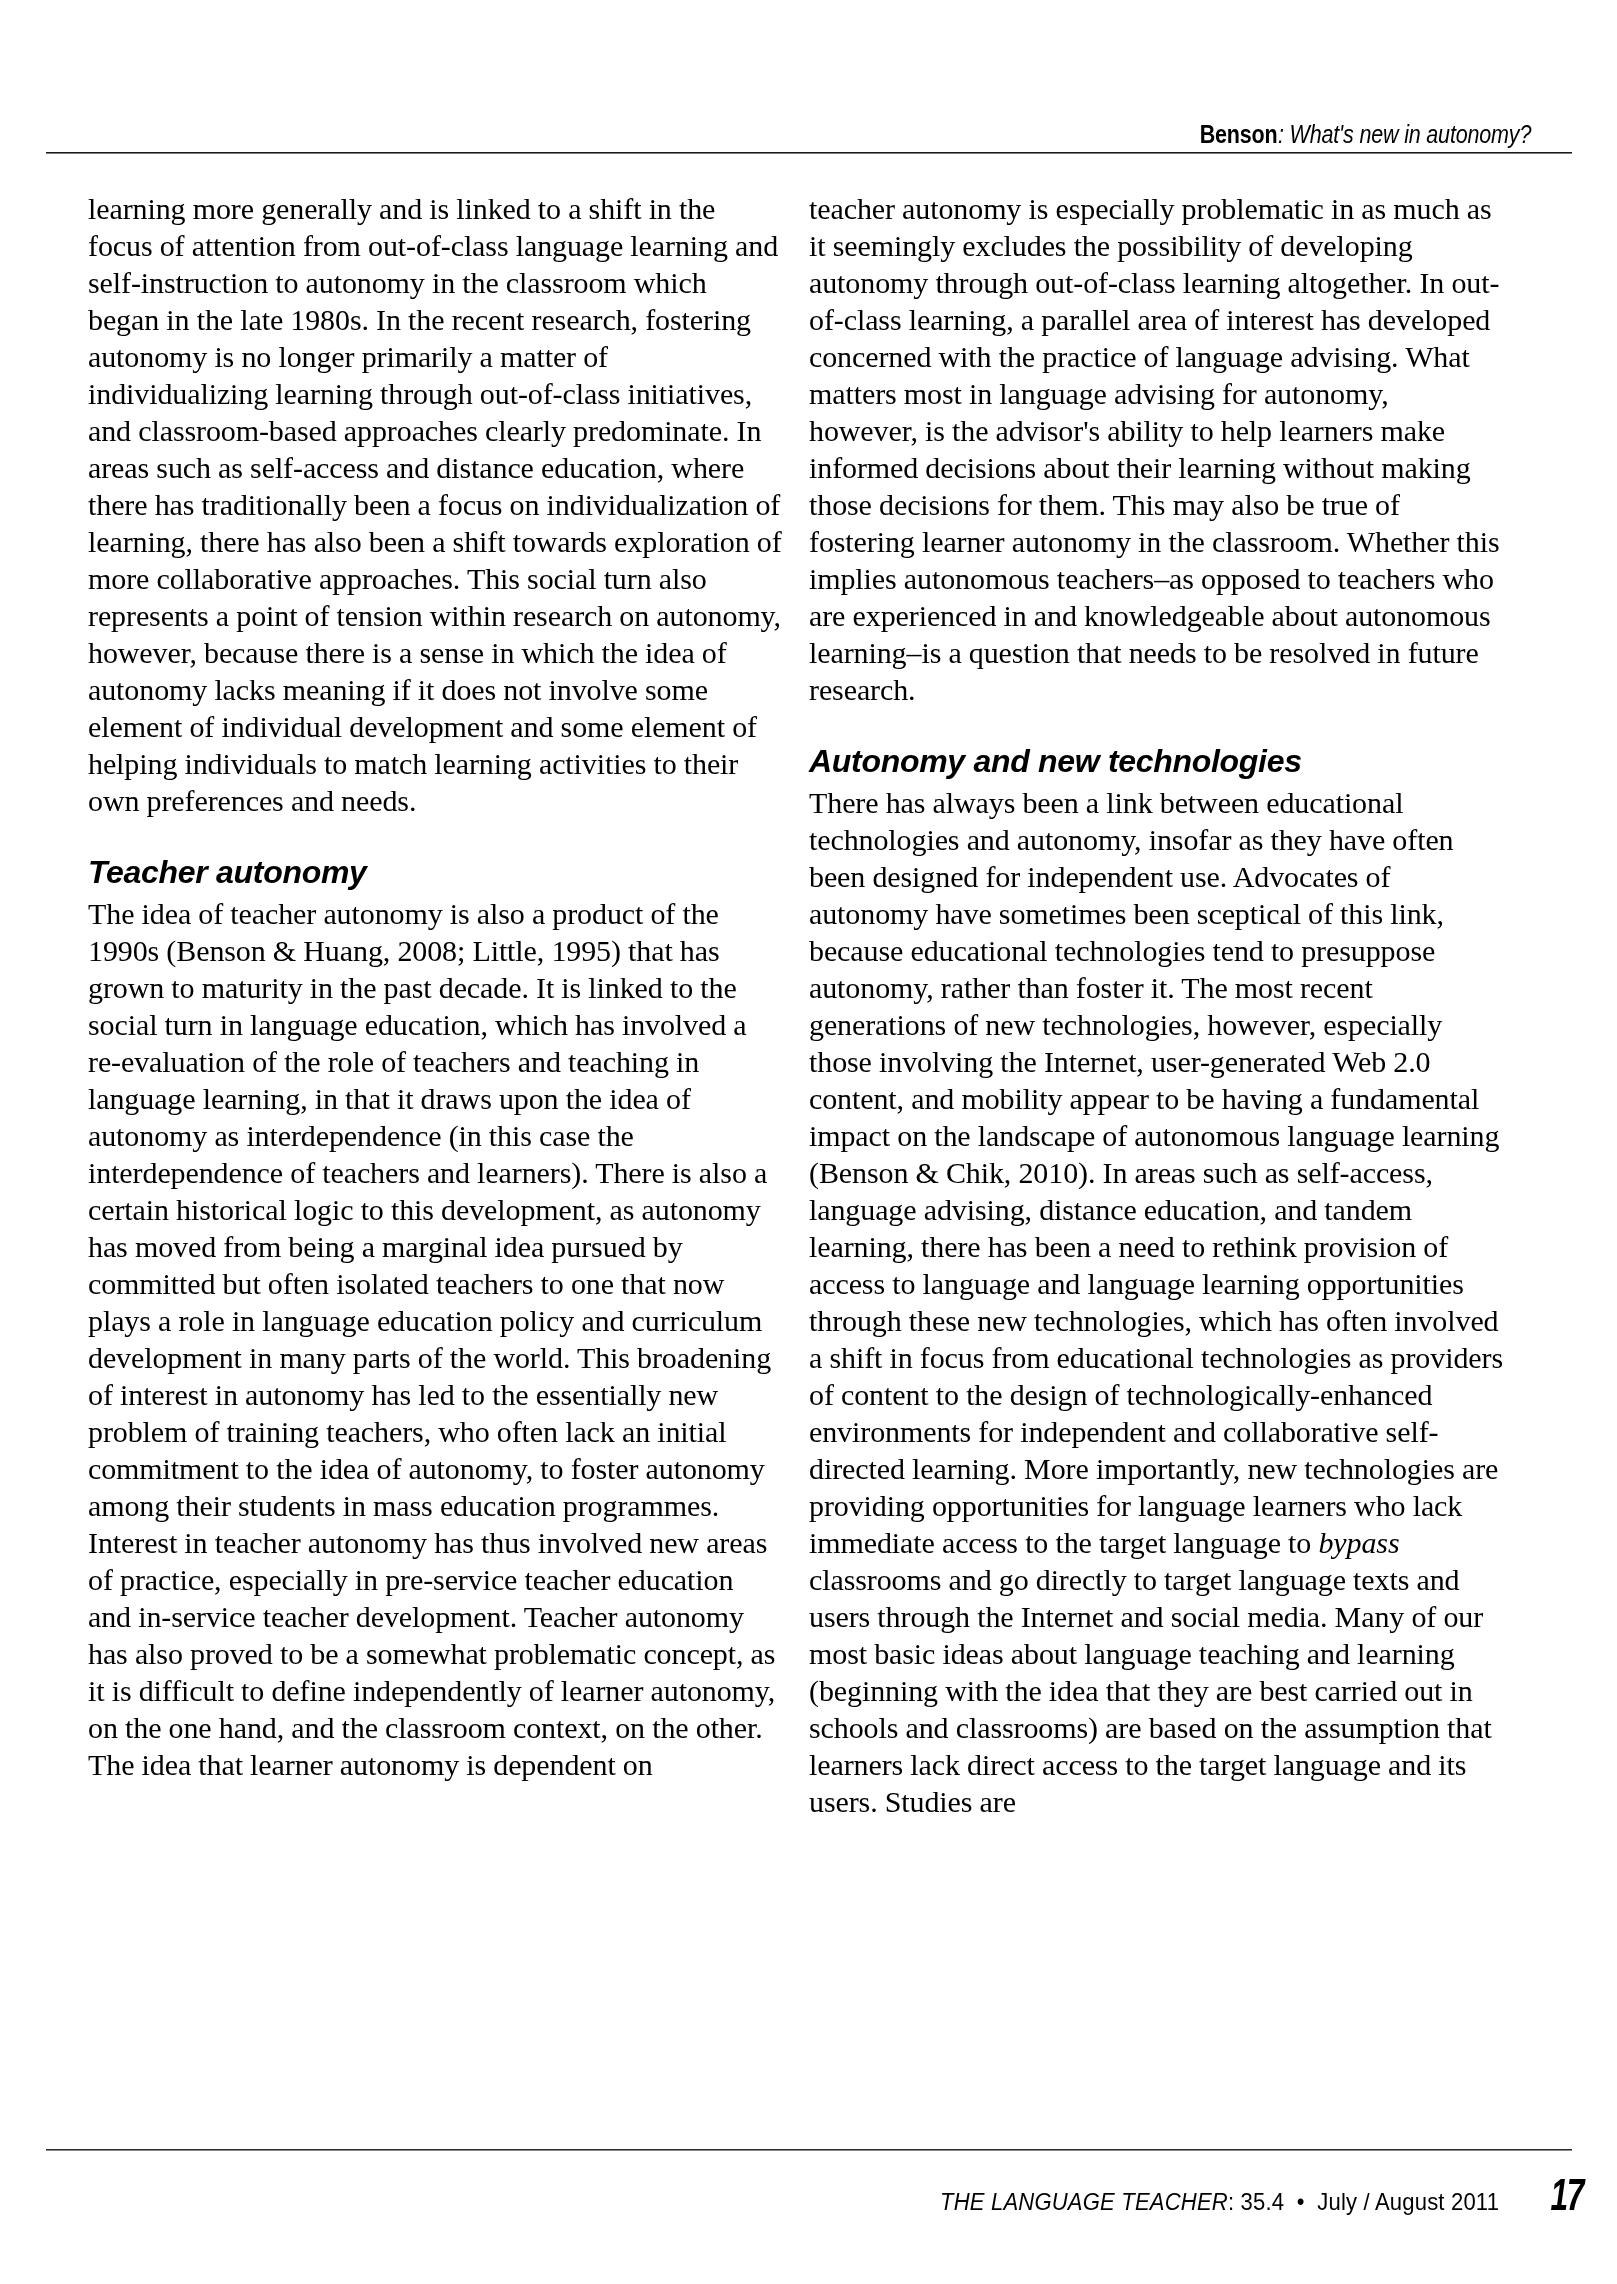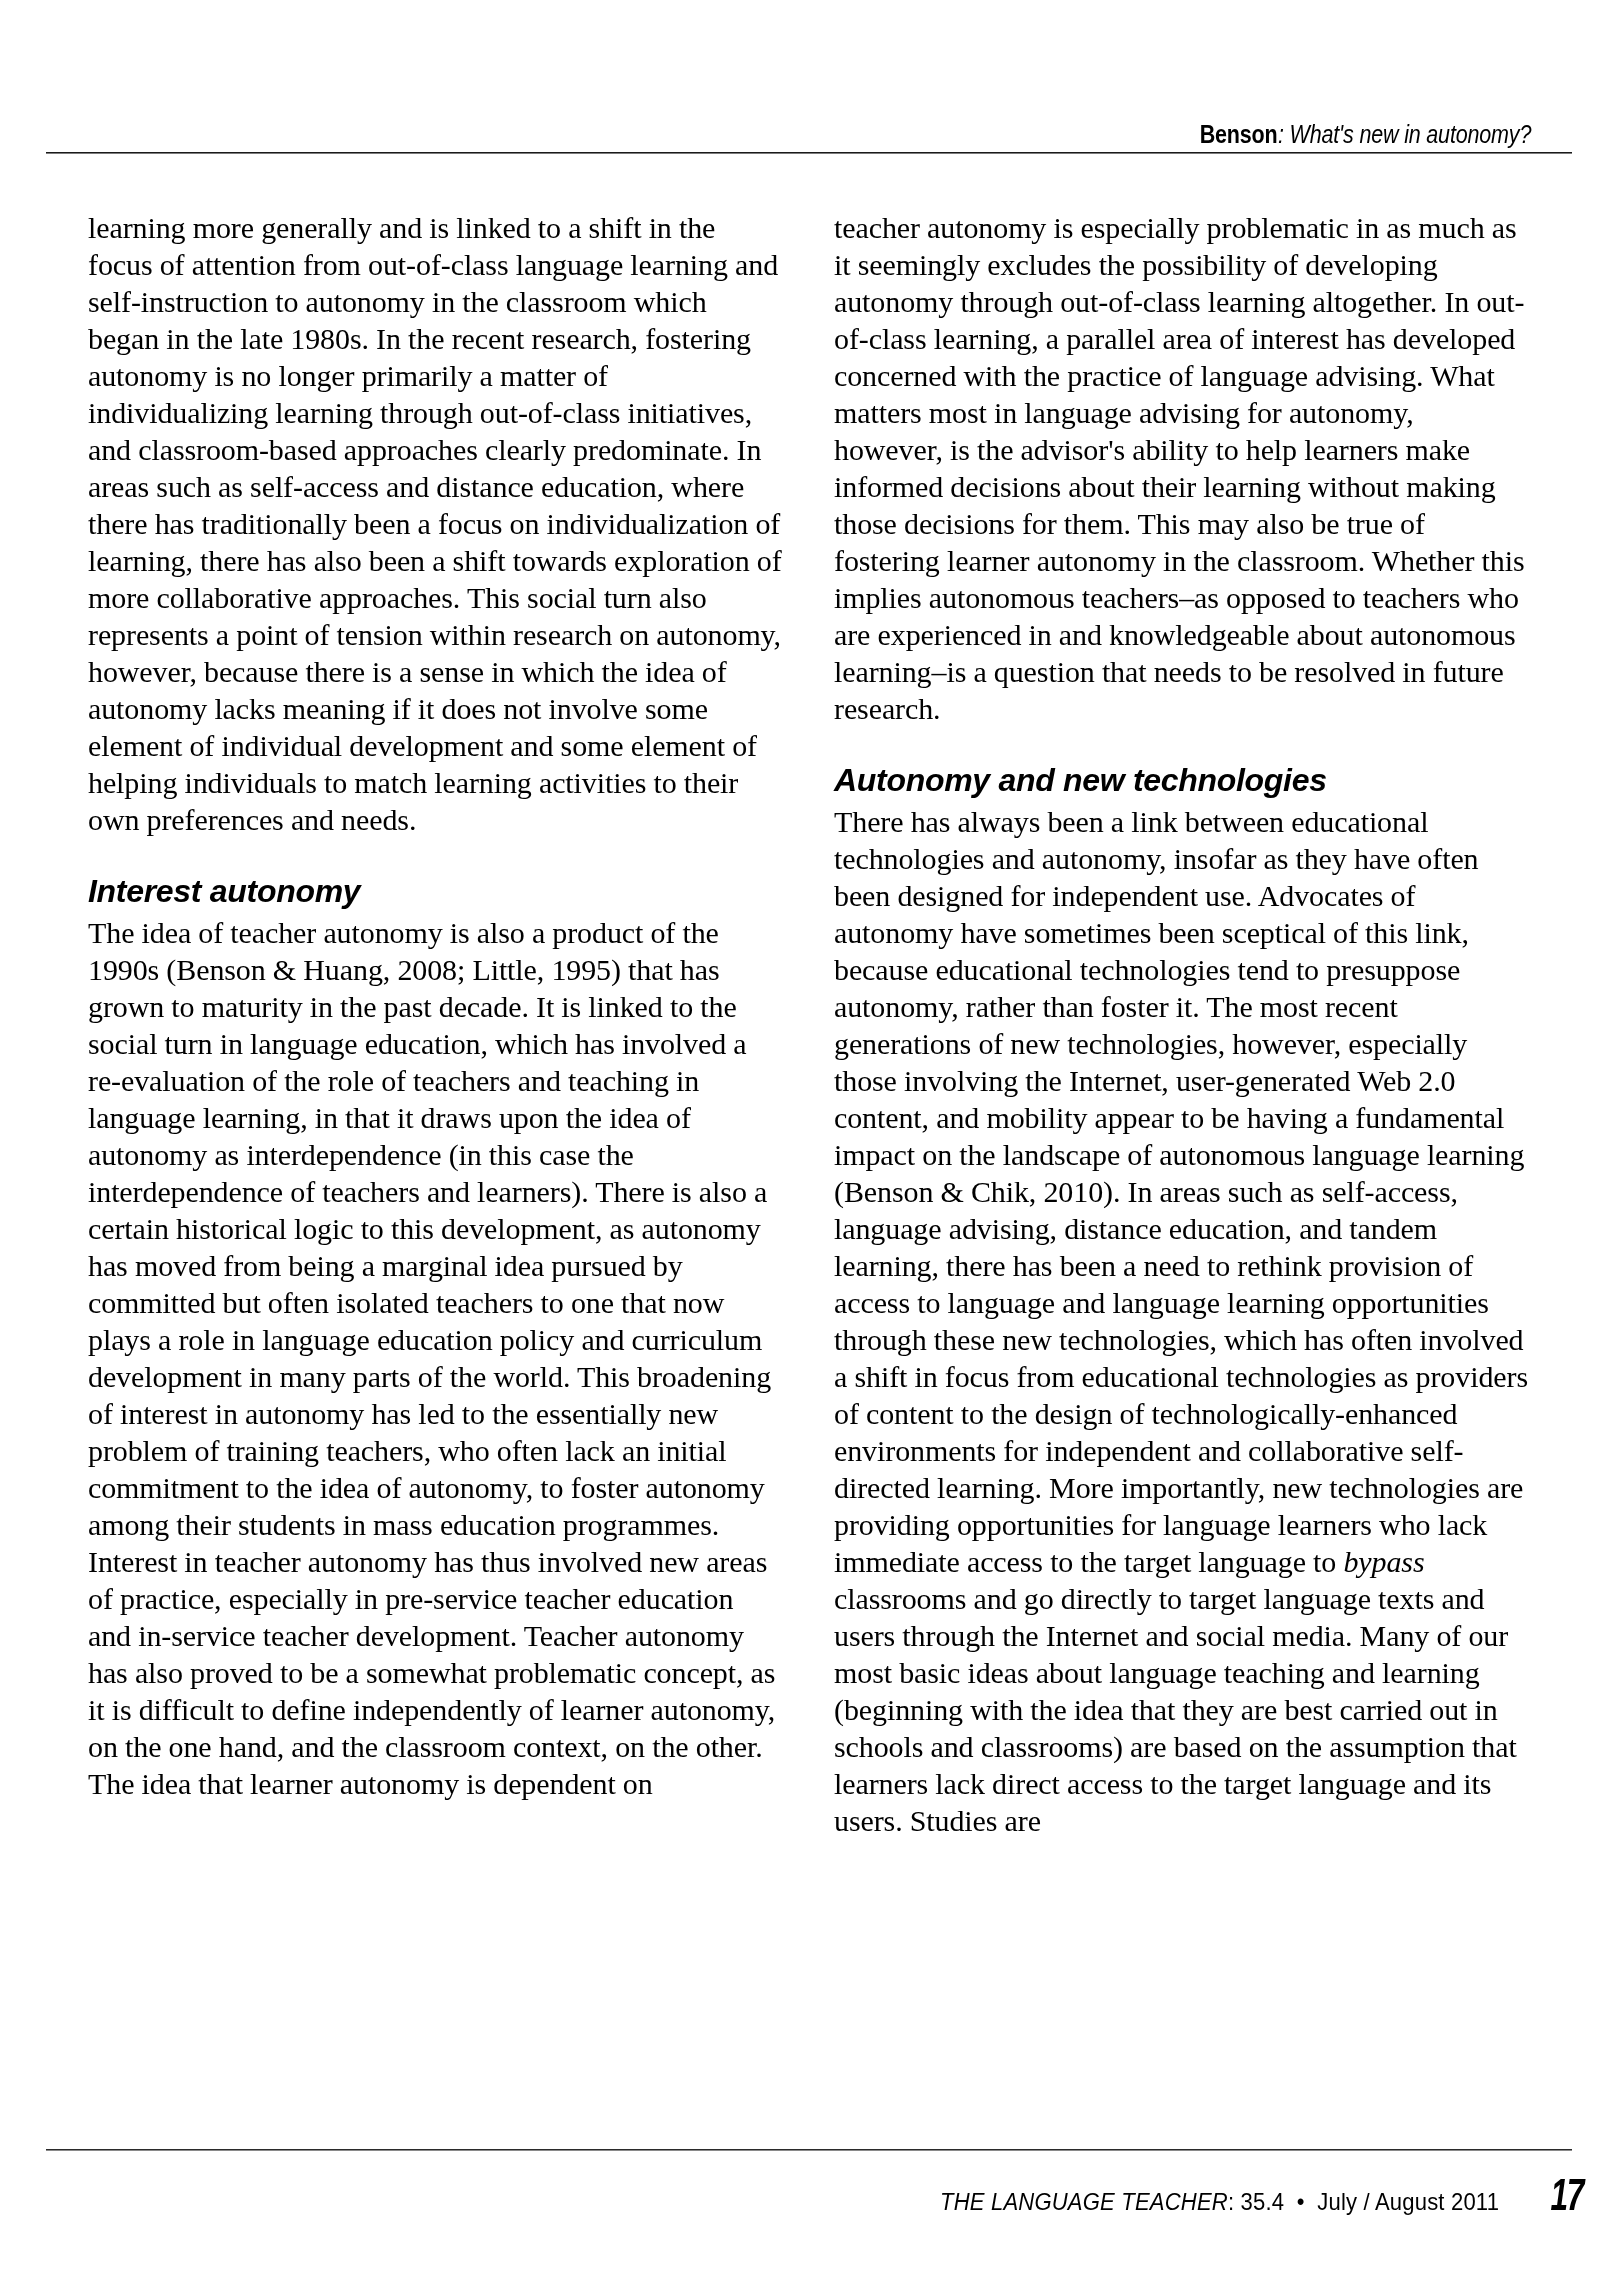--- a/index.html
+++ b/index.html
@@ -60,25 +60,25 @@
     height: 2.4px;
     background: #7c7c7c;
     border-top: 0.8px solid #1a1a1a;
     box-sizing: border-box;
   }
 
   
   .columns {
     position: absolute;
     left: 88px;
-    top: 209px;
+    top: 190px;
     width: 1441px;
     height: 1895px;
     display: flex;
-    gap: 52px;
+    gap: 27px;
   }
   .col {
     width: 694px;
     box-sizing: border-box;
   }
 
   p.body {
     margin: 0;
     font-size: 30px;
     line-height: 37px;
@@ -155,21 +155,21 @@
 
   <div class="running-head">
     <span class="author">Benson</span><span class="title"><span>: </span><span>What's new in autonomy?</span></span>
   </div>
   <div class="head-rule"></div>
 
   <div class="columns">
 
     <div class="col">
       <p class="body">learning more generally and is linked to a shift in the focus of attention from out-of-class language learning and self-instruction to autonomy in the classroom which began in the late 1980s. In the recent research, fostering autonomy is no longer primarily a matter of individualizing learning through out-of-class initiatives, and classroom-based approaches clearly predominate. In areas such as self-access and distance education, where there has traditionally been a focus on individualization of learning, there has also been a shift towards exploration of more collaborative approaches. This social turn also represents a point of tension within research on autonomy, however, because there is a sense in which the idea of autonomy lacks meaning if it does not involve some element of individual development and some element of helping individuals to match learning activities to their own preferences and needs.</p>
-      <h2 class="sec-head">Interest autonomy</h2>
+      <h2 class="sec-head">Teacher autonomy</h2>
       <p class="body">The idea of teacher autonomy is also a product of the 1990s (Benson &amp; Huang, 2008; Little, 1995) that has grown to maturity in the past decade. It is linked to the social turn in language education, which has involved a re-evaluation of the role of teachers and teaching in language learning, in that it draws upon the idea of autonomy as interdependence (in this case the interdependence of teachers and learners). There is also a certain historical logic to this development, as autonomy has moved from being a marginal idea pursued by committed but often isolated teachers to one that now plays a role in language education policy and curriculum development in many parts of the world. This broadening of interest in autonomy has led to the essentially new problem of training teachers, who often lack an initial commitment to the idea of autonomy, to foster autonomy among their students in mass education programmes. Interest in teacher autonomy has thus involved new areas of practice, especially in pre-service teacher education and in-service teacher development. Teacher autonomy has also proved to be a somewhat problematic concept, as it is difficult to define independently of learner autonomy, on the one hand, and the classroom context, on the other. The idea that learner autonomy is dependent on</p>
     </div>
 
     <div class="col">
       <p class="body">teacher autonomy is especially problematic in as much as it seemingly excludes the possibility of developing autonomy through out-of-class learning altogether. In out-of-class learning, a parallel area of interest has developed concerned with the practice of language advising. What matters most in language advising for autonomy, however, is the advisor's ability to help learners make informed decisions about their learning without making those decisions for them. This may also be true of fostering learner autonomy in the classroom. Whether this implies autonomous teachers–as opposed to teachers who are experienced in and knowledgeable about autonomous learning–is a question that needs to be resolved in future research.</p>
       <h2 class="sec-head">Autonomy and new technologies</h2>
       <p class="body"><span>There has always been a link between educational technologies and autonomy,  insofar as they have often been designed for independent use. Advocates of autonomy have sometimes been sceptical of this link, because educational technologies tend to presuppose autonomy, rather than foster it. The most recent generations of new technologies, however, especially those involving the Internet, user-generated Web 2.0 content, and mobility appear to be having a fundamental impact on the landscape of autonomous language learning (Benson &amp; Chik, 2010). In areas such as self-access, language advising, distance education, and tandem learning, there has been a need to rethink provision of access to language and language learning opportunities through these new technologies, which has often involved a shift in focus from educational technologies as providers of content to the design of technologically-enhanced environments for independent and collaborative self-directed learning. More importantly, new technologies are providing opportunities for language learners who lack immediate access to the target language to </span><i class="em">bypass</i><span> classrooms and go directly to target language texts and users through the Internet and social media. Many of our most basic ideas about language teaching and learning (beginning with the idea that they are best carried out in schools and classrooms) are based on the assumption that learners lack direct access to the target language and its users. Studies are</span></p>
     </div>
 
   </div>

